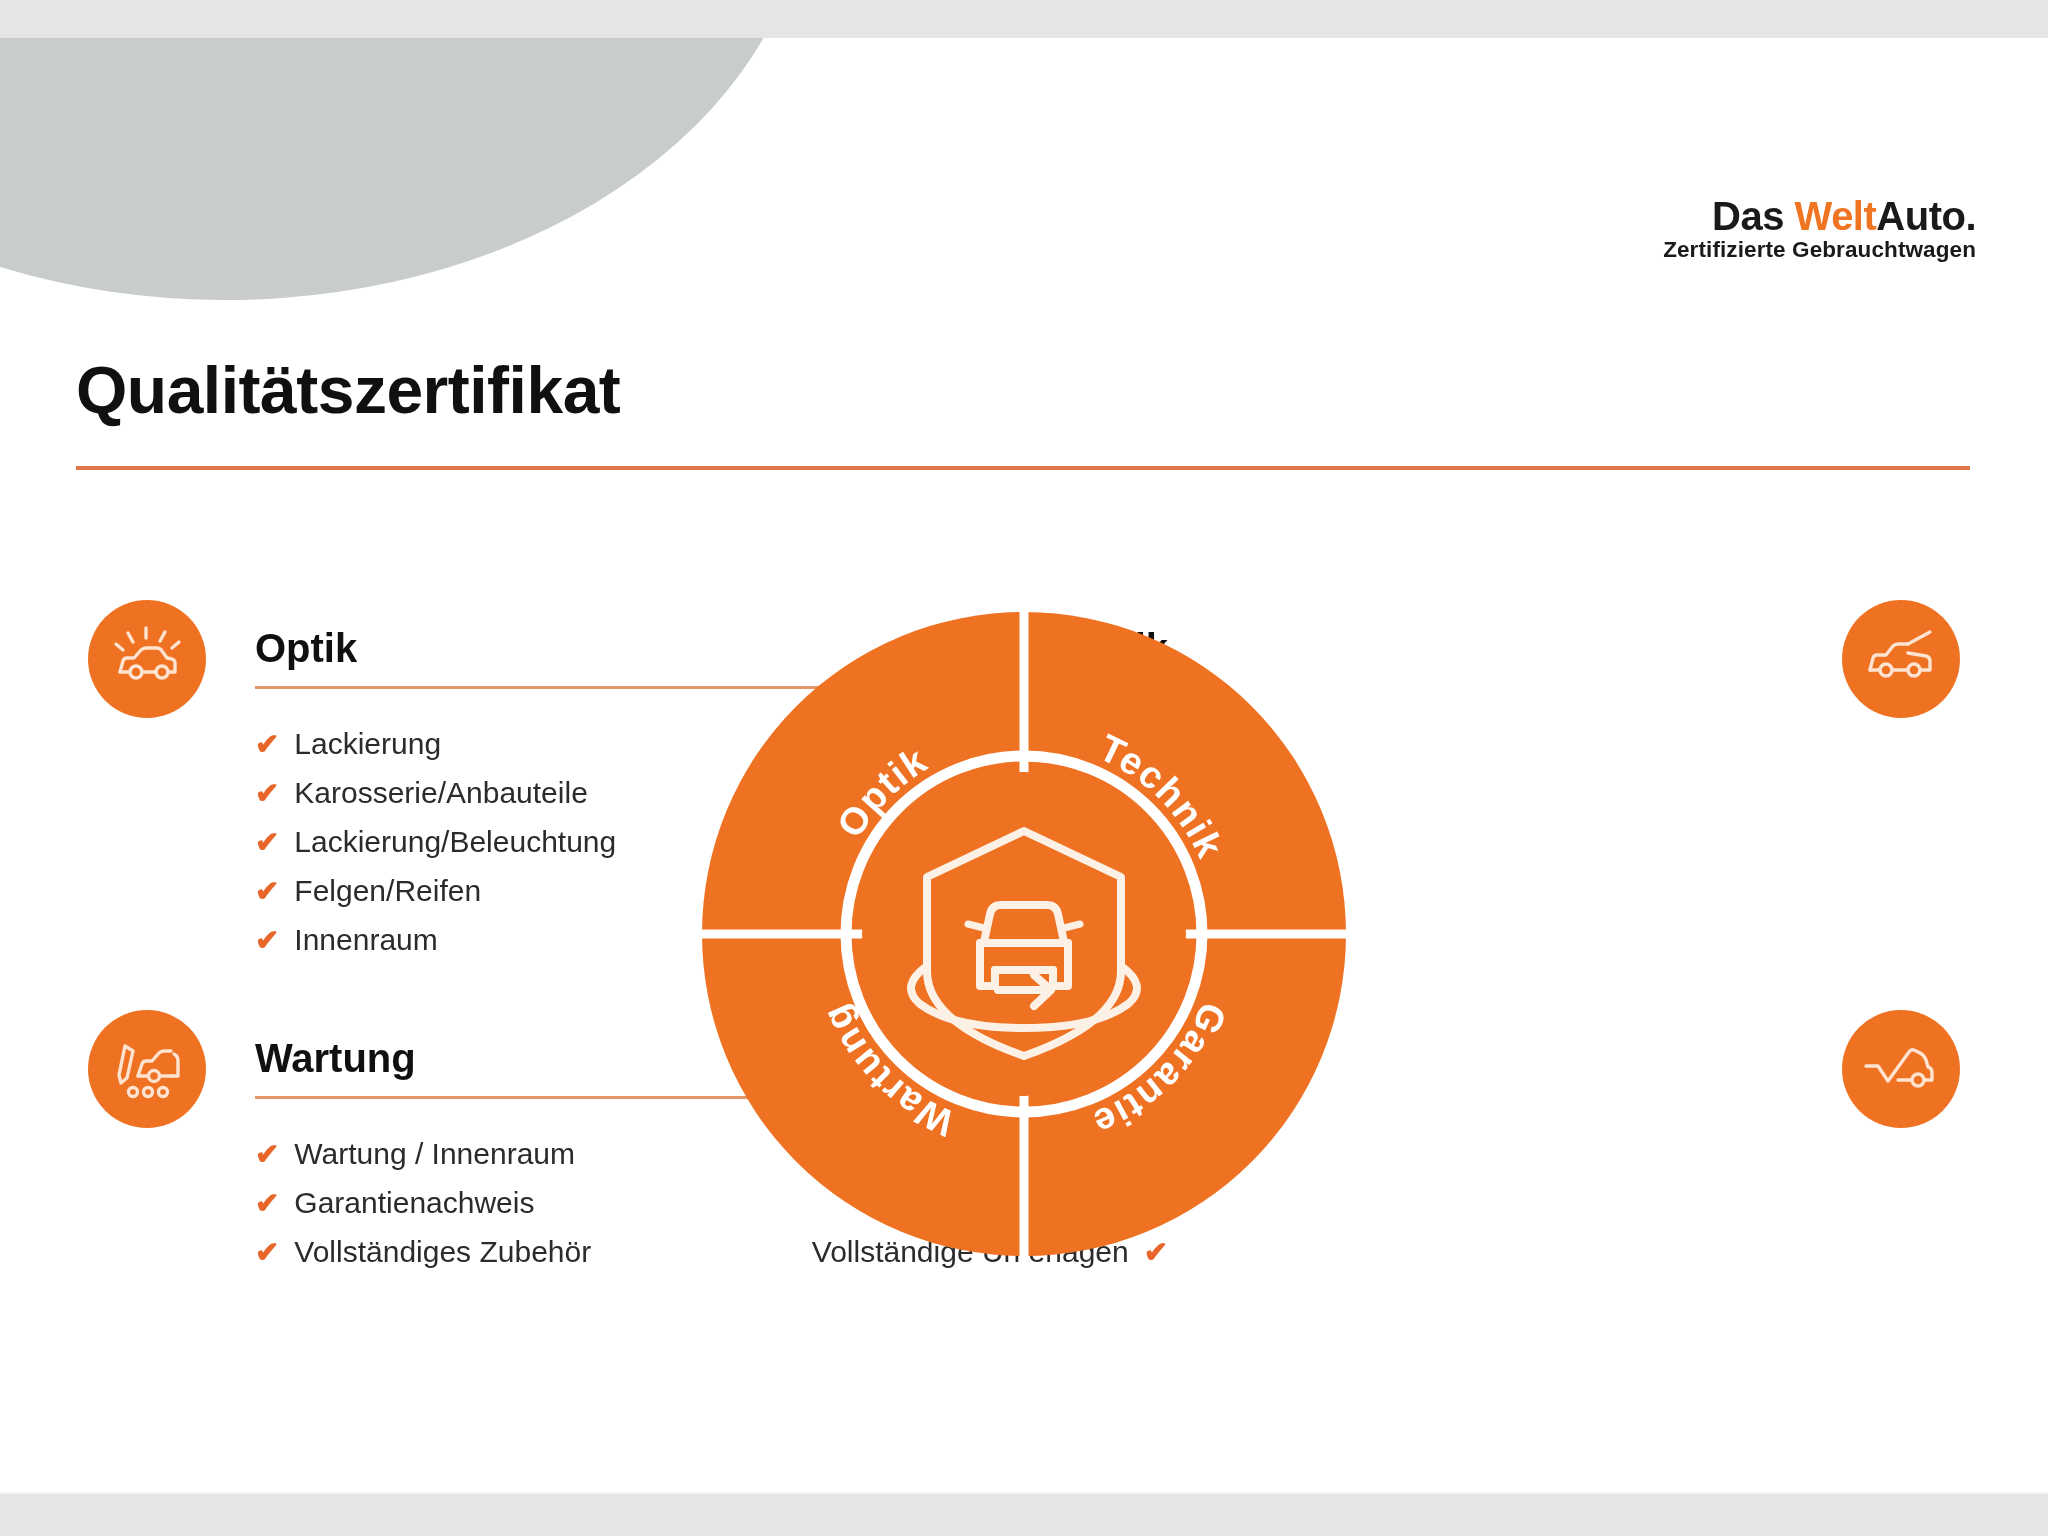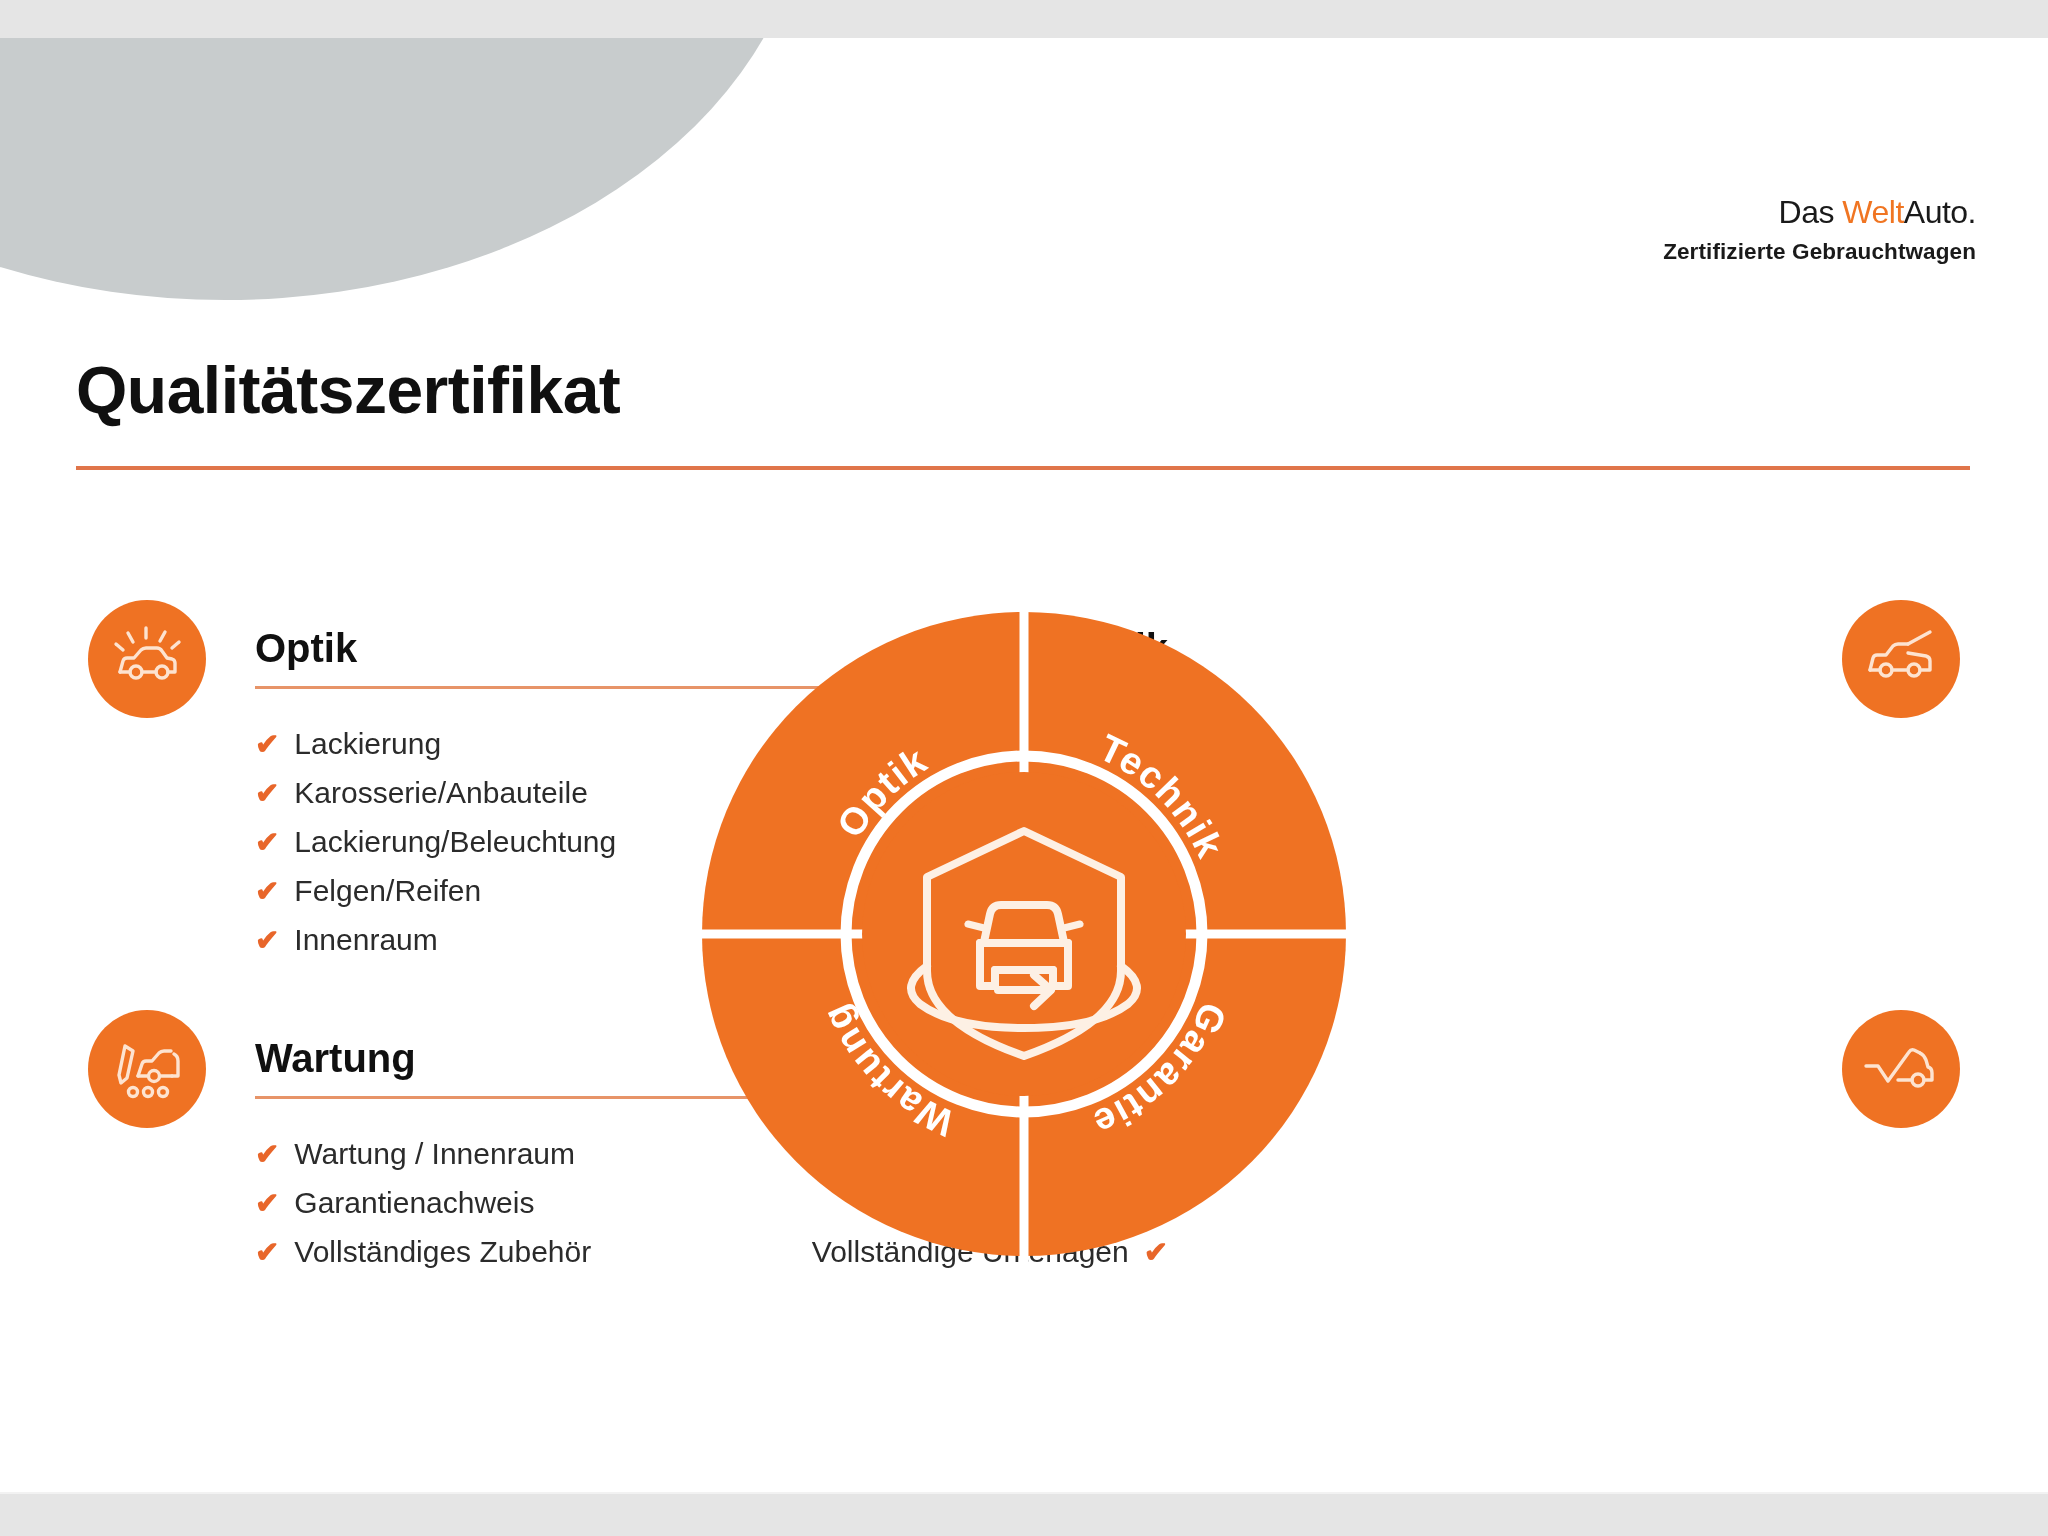--- a/index.html
+++ b/index.html
@@ -47,30 +47,30 @@
 
   
   .logo {
     position: absolute;
     right: 72px;
     top: 196px;
     text-align: right;
     z-index: 20;
   }
   .logo-main {
-    font-size: 32px;
-    font-weight: 400;
+    font-size: 40px;
+    font-weight: 700;
     letter-spacing: -0.5px;
     color: #1a1a1a;
     line-height: 1;
     white-space: nowrap;
   }
   .logo-main .welt { color: #f07522; }
   .logo-sub {
-    margin-top: 11px;
+    margin-top: 1px;
     font-size: 22.5px;
     font-weight: 700;
     color: #1a1a1a;
     letter-spacing: 0.1px;
     white-space: nowrap;
   }
 
   
   .page-title {
     position: absolute;

